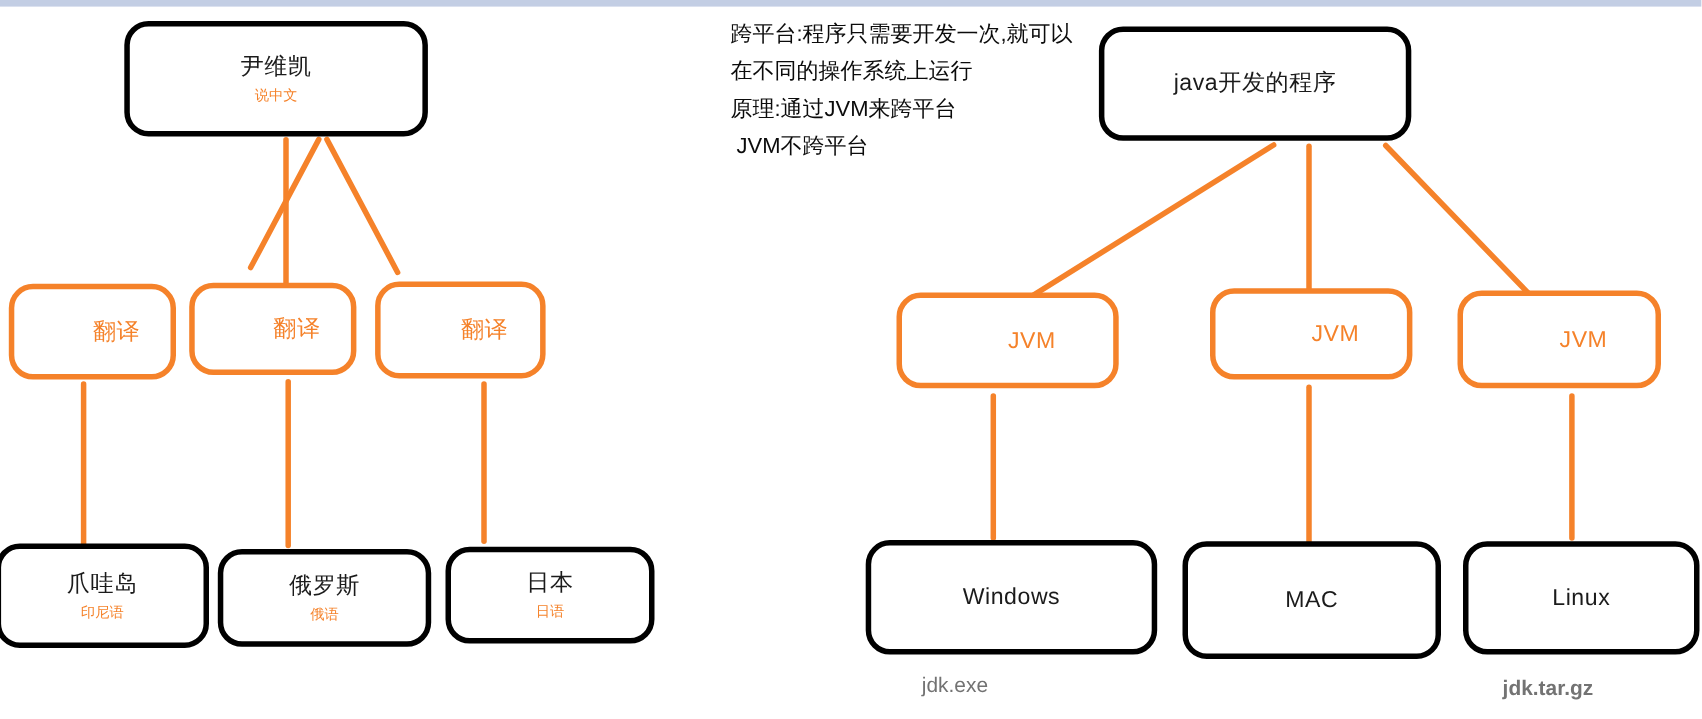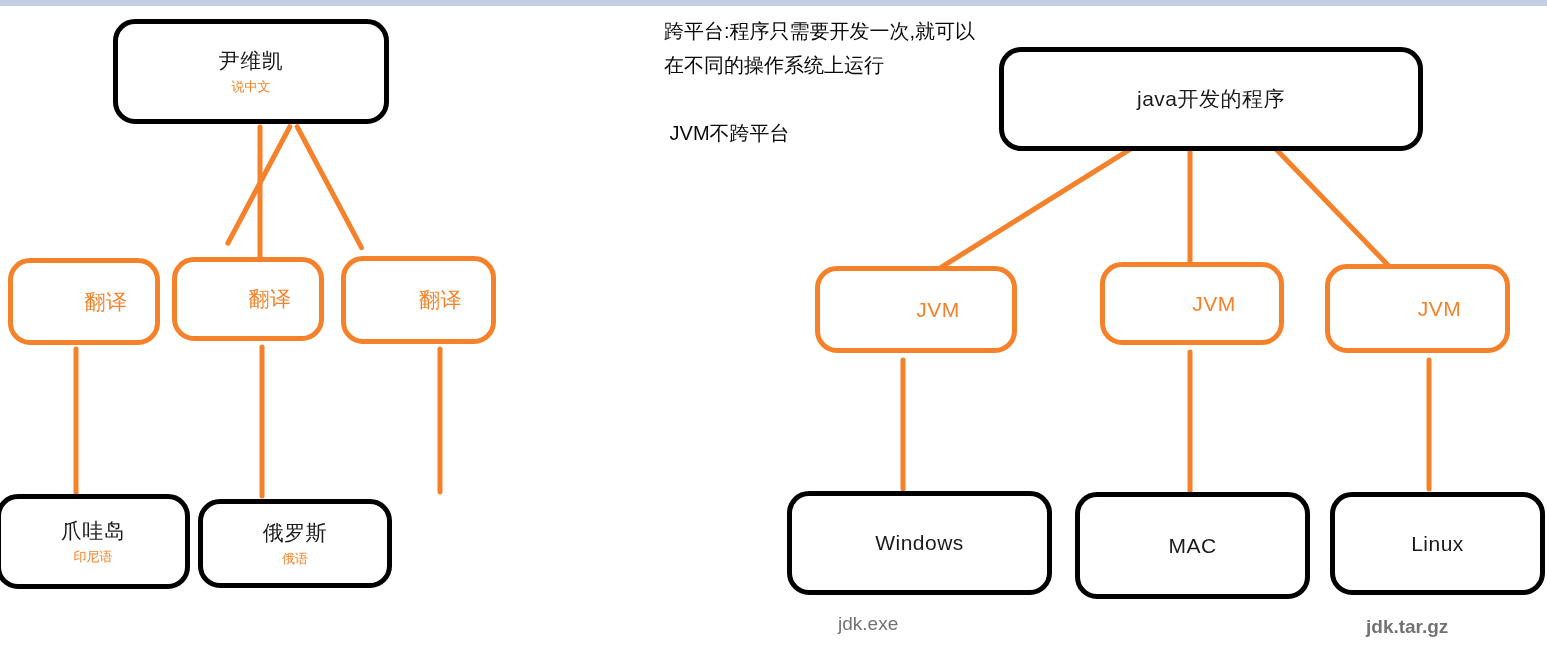--- a/index.html
+++ b/index.html
@@ -118,34 +118,39 @@
   </div>
 
   <div class="node black" style="left:-4px; top:494px; width:194px; height:95px;">
     <div class="title">爪哇岛</div>
     <div class="sub">印尼语</div>
   </div>
   <div class="node black" style="left:198px; top:499px; width:194px; height:89px;align-items:center;">
     <div class="title">俄罗斯</div>
     <div class="sub">俄语</div>
   </div>
+  <div class="node black" style="left:405px; top:497px; width:190px; height:88px;">
+    <div class="title">日本</div>
+    <div class="sub">日语</div>
+  </div>
 
   <div class="note" style="left:664px; top:14px;">跨平台:程序只需要开发一次,就可以</div>
   <div class="note" style="left:664px; top:48px;">在不同的操作系统上运行</div>
+  <div class="note" style="left:664px; top:82px;">原理:通过JVM来跨平台</div>
   <div class="note" style="left:664px; top:116px;"> JVM不跨平台</div>
 
   <div class="conn" style="left:1160px; top:128px; width:288px; height:5px; transform:rotate(148deg);"></div>
   <div class="conn" style="left:1190px; top:128px; width:138px; height:5px; transform:rotate(90deg);"></div>
   <div class="conn" style="left:1258px; top:128px; width:205px; height:5px; transform:rotate(46deg);"></div>
 
   <div class="conn" style="left:903px; top:355px; width:134px; height:5px; transform:rotate(90deg);"></div>
   <div class="conn" style="left:1190px; top:347px; width:145px; height:5px; transform:rotate(90deg);"></div>
   <div class="conn" style="left:1429px; top:355px; width:134px; height:5px; transform:rotate(90deg);"></div>
 
-  <div class="node black" style="left:999px; top:24px; width:424px; height:104px;margin-top:23px;">
+  <div class="node black" style="left:999px; top:24px; width:284px; height:104px;">
     <div class="title">java开发的程序</div>
   </div>
 
   <div class="node orange" style="left:815px; top:266px; width:202px; height:87px;">
     <div class="title">JVM</div>
   </div>
   <div class="node orange" style="left:1100px; top:262px; width:184px; height:83px;">
     <div class="title">JVM</div>
   </div>
   <div class="node orange" style="left:1325px; top:264px; width:185px; height:89px;">

